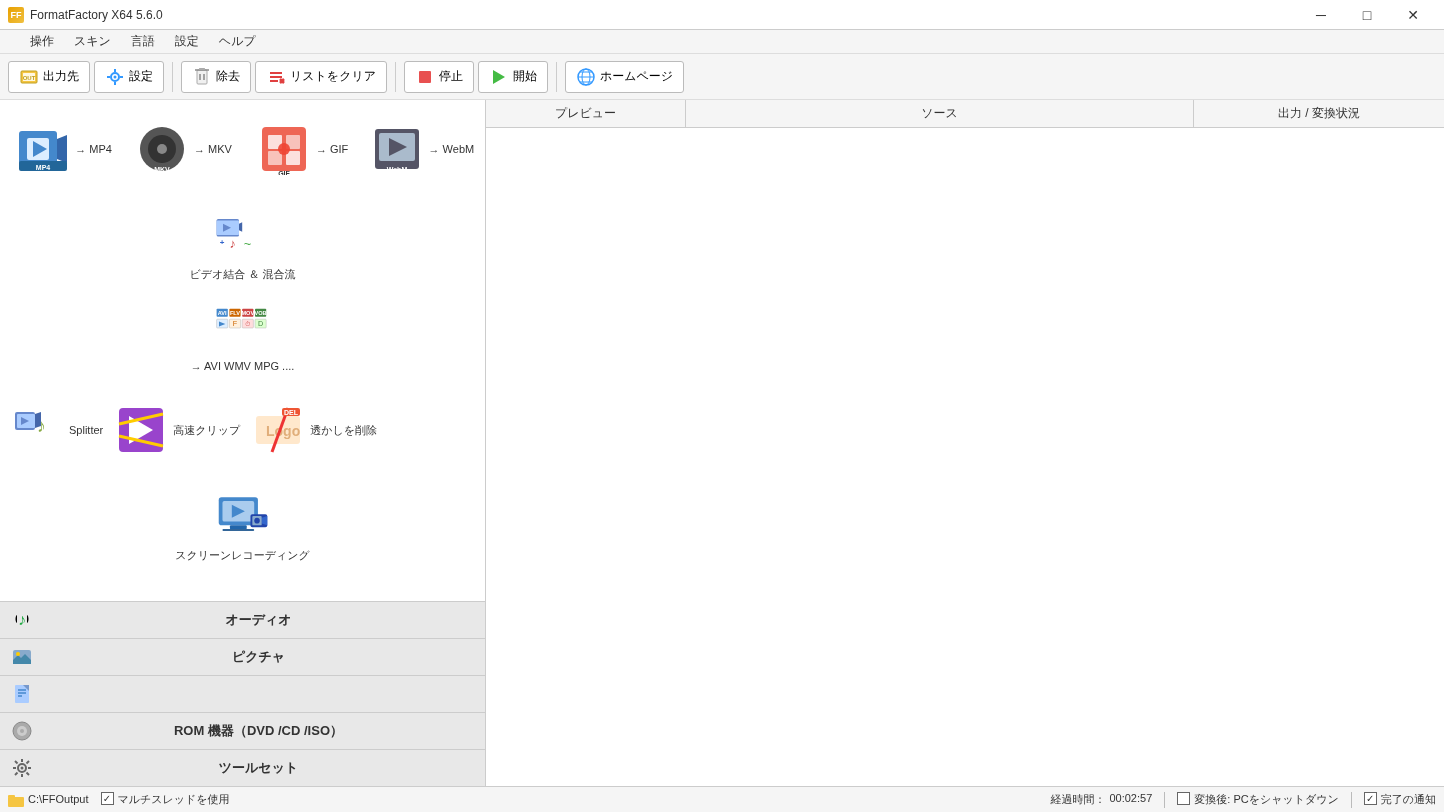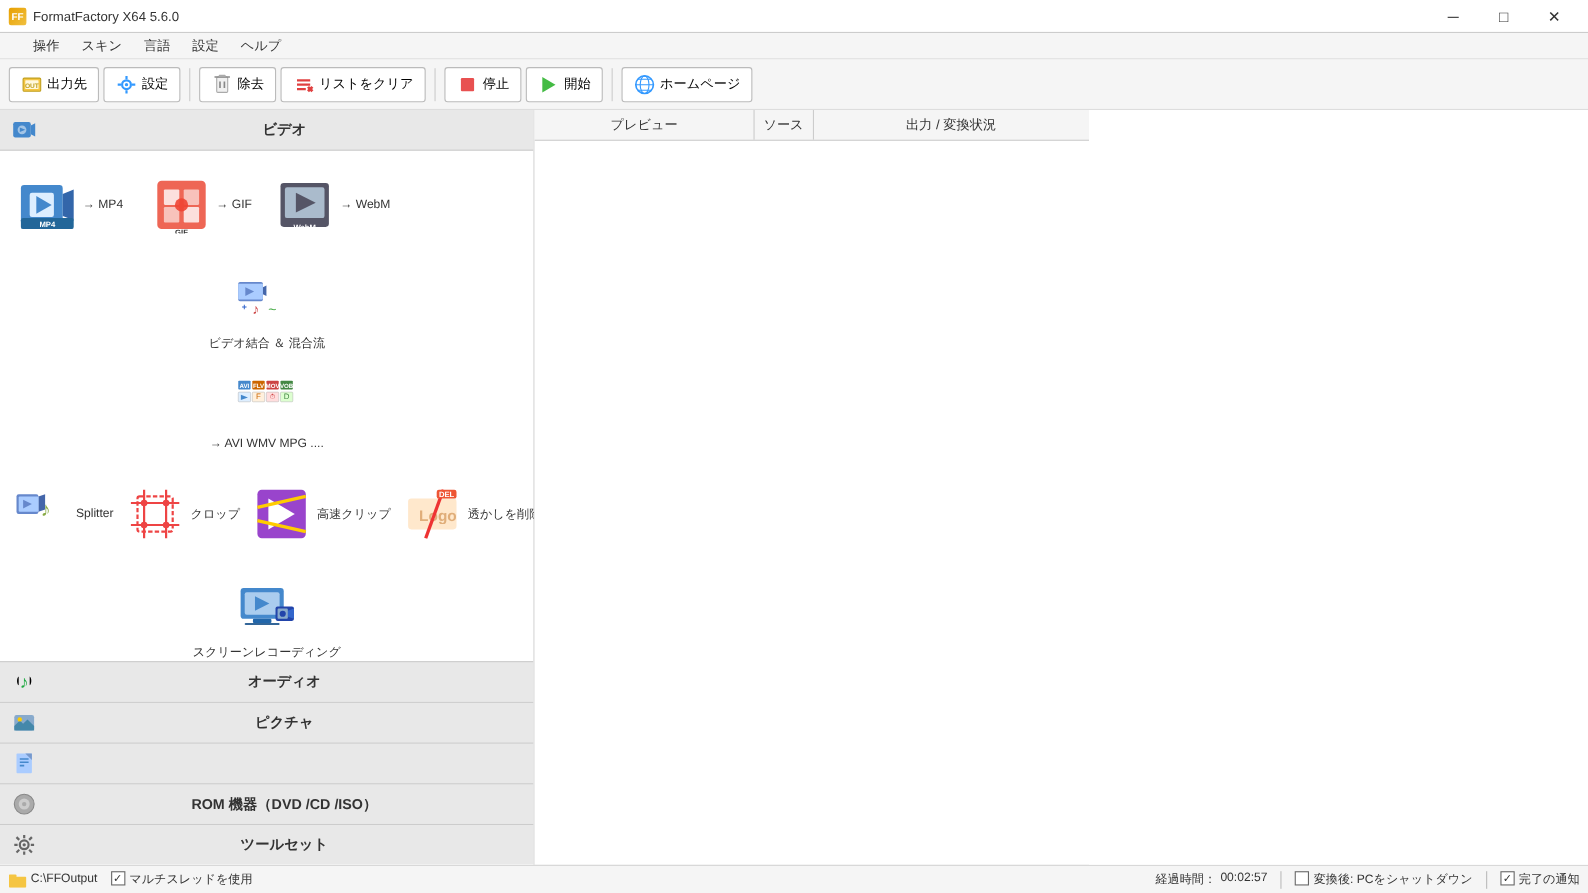--- a/index.html
+++ b/index.html
@@ -194,21 +194,21 @@
     .collapsed-section-icon {
       width: 24px; height: 24px;
       display: flex; align-items: center; justify-content: center;
     }
     .collapsed-section-label { font-size: 13px; font-weight: bold; color: #333; flex: 1; text-align: center; }
 
     
     .right-panel {
       flex: 1;
       display: flex;
-      flex-direction: row;
+      flex-direction: column;
       background: #fff;
     }
     .right-panel-header {
       display: grid;
       grid-template-columns: 200px 1fr 250px;
       border-bottom: 1px solid #ccc;
       background: #f5f5f5;
       height: 28px;
     }
     .col-header {
@@ -369,50 +369,50 @@
       </svg>
     </div>
     <span>ホームページ</span>
   </button>
 </div>
 
 <div class="main-layout">
 
   <div class="left-panel">
 
-    <div class="section-header">
-      <div class="section-header-icon">
-        <svg width="24" height="24" viewBox="0 0 24 24">
-          <rect x="2" y="5" width="16" height="14" rx="2" fill="#4488cc"></rect>
-          <polygon points="18,8 22,6 22,18 18,16" fill="#4488cc"></polygon>
-          <circle cx="10" cy="12" r="4" fill="white" opacity="0.5"></circle>
-          <polygon points="8,10 8,14 13,12" fill="#4488cc"></polygon>
-        </svg>
-      </div>
-      <span class="section-header-label">ビデオ</span>
-    </div>
 
     <div class="video-section">
 
       <div class="tool-grid">
 
         <div class="tool-item">
           <div class="tool-item-icon">
             <svg width="52" height="52" viewBox="0 0 52 52">
               <rect x="2" y="8" width="38" height="36" rx="3" fill="#4488cc"></rect>
               <polygon points="40,16 50,12 50,40 40,36" fill="#3366aa"></polygon>
               <rect x="10" y="15" width="22" height="22" rx="2" fill="#ddeeff"></rect>
               <polygon points="16,18 16,34 30,26" fill="#4488cc"></polygon>
               <rect x="2" y="38" width="48" height="10" rx="2" fill="#226699"></rect>
               <text x="26" y="46.5" text-anchor="middle" font-size="7" fill="white" font-weight="bold">MP4</text>
             </svg>
           </div>
           <span class="tool-item-label">→ MP4</span>
         </div>
 
+        <div class="tool-item">
+          <div class="tool-item-icon">
+            <svg width="52" height="52" viewBox="0 0 52 52">
+              <circle cx="26" cy="26" r="22" fill="#555"></circle>
+              <circle cx="26" cy="26" r="14" fill="#333"></circle>
+              <circle cx="26" cy="26" r="5" fill="#888"></circle>
+              <text x="26" y="49" text-anchor="middle" font-size="7" fill="white" font-weight="bold">MKV</text>
+            </svg>
+          </div>
+          <span class="tool-item-label">→ MKV</span>
+        </div>
 
         <div class="tool-item">
           <div class="tool-item-icon">
             <svg width="52" height="52" viewBox="0 0 52 52">
               <rect x="4" y="4" width="44" height="44" rx="4" fill="#ee6655"></rect>
               <rect x="10" y="12" width="14" height="14" rx="1" fill="white" opacity="0.8"></rect>
               <rect x="28" y="12" width="14" height="14" rx="1" fill="white" opacity="0.6"></rect>
               <rect x="10" y="28" width="14" height="14" rx="1" fill="white" opacity="0.6"></rect>
               <rect x="28" y="28" width="14" height="14" rx="1" fill="white" opacity="0.8"></rect>
               <circle cx="26" cy="26" r="6" fill="#ee4433" opacity="0.9"></circle>
@@ -490,36 +490,20 @@
               <rect x="4" y="8" width="20" height="18" rx="2" fill="#6688cc"></rect>
               <polygon points="24,10 30,8 30,22 24,24" fill="#4466aa"></polygon>
               <rect x="6" y="10" width="18" height="14" rx="1" fill="#aaccff"></rect>
               <polygon points="10,13 10,21 18,17" fill="#6688cc"></polygon>
               <text x="26" y="28" font-size="18" fill="#88aa44">♪</text>
             </svg>
           </div>
           <span class="tool-item-label">Splitter</span>
         </div>
 
-        <div class="tool-item">
-          <div class="tool-item-icon">
-            <svg width="52" height="52" viewBox="0 0 52 52">
-              <rect x="10" y="10" width="32" height="32" rx="2" fill="white" stroke="#ee4444" stroke-width="2" stroke-dasharray="4,2"></rect>
-              <line x1="16" y1="4" x2="16" y2="48" stroke="#ee4444" stroke-width="2"></line>
-              <line x1="36" y1="4" x2="36" y2="48" stroke="#ee4444" stroke-width="2"></line>
-              <line x1="4" y1="16" x2="48" y2="16" stroke="#ee4444" stroke-width="2"></line>
-              <line x1="4" y1="36" x2="48" y2="36" stroke="#ee4444" stroke-width="2"></line>
-              <circle cx="16" cy="16" r="3" fill="#ee4444"></circle>
-              <circle cx="36" cy="16" r="3" fill="#ee4444"></circle>
-              <circle cx="16" cy="36" r="3" fill="#ee4444"></circle>
-              <circle cx="36" cy="36" r="3" fill="#ee4444"></circle>
-            </svg>
-          </div>
-          <span class="tool-item-label">クロップ</span>
-        </div>
 
         <div class="tool-item">
           <div class="tool-item-icon">
             <svg width="52" height="52" viewBox="0 0 52 52">
               <rect x="4" y="4" width="44" height="44" rx="4" fill="#9944cc"></rect>
               <polygon points="14,12 14,40 38,26" fill="white"></polygon>
               <line x1="4" y1="20" x2="48" y2="10" stroke="#ffcc00" stroke-width="3"></line>
               <line x1="4" y1="32" x2="48" y2="42" stroke="#ffcc00" stroke-width="3"></line>
             </svg>
           </div>

